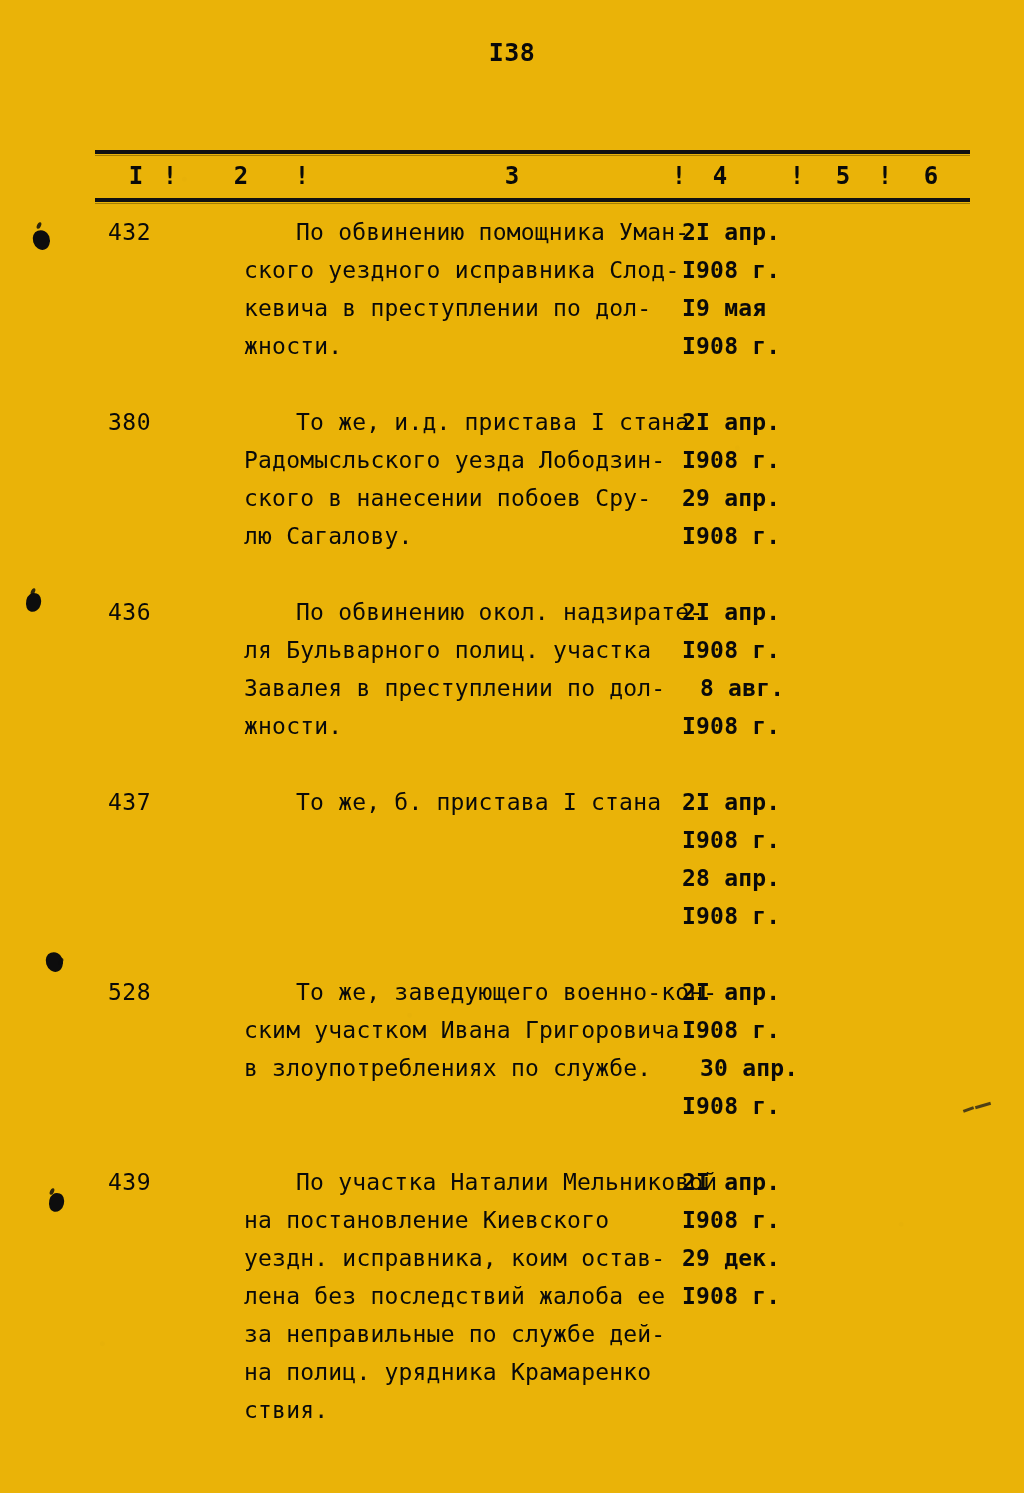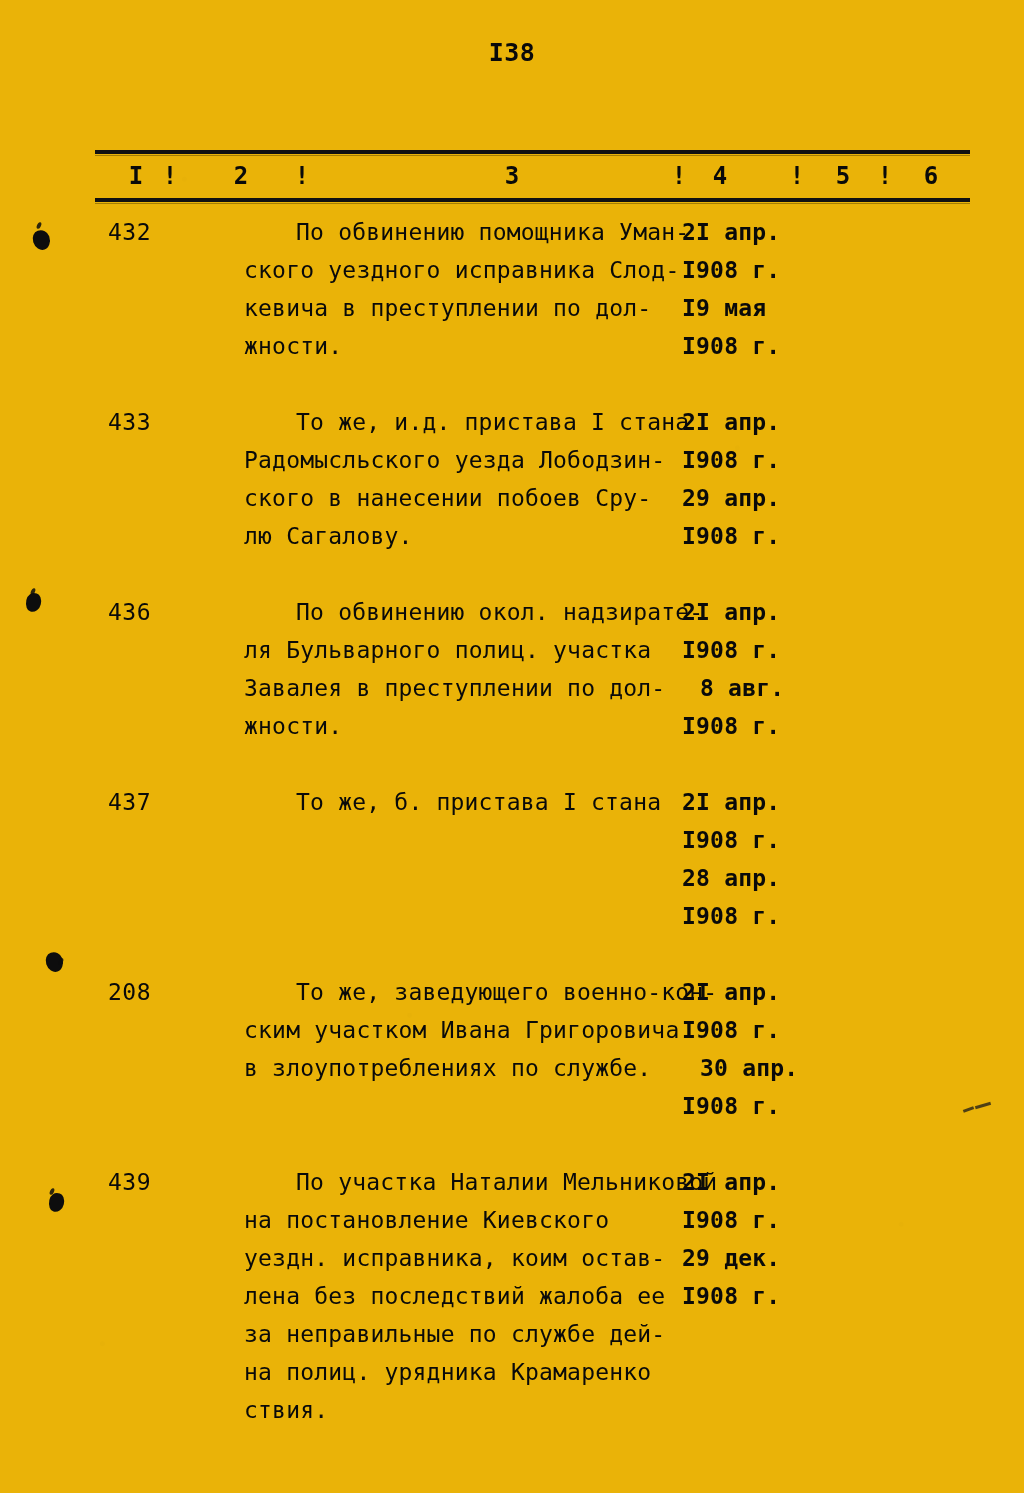--- a/index.html
+++ b/index.html
@@ -217,21 +217,21 @@
           <span class="e-date">I9 мая</span>
         </div>
         <div class="entry-row">
           <span class="e-desc">жности.</span>
           <span class="e-date">I908 г.</span>
         </div>
       </div>
       <div class="e-gap"></div>
       <div class="entry">
         <div class="entry-row">
-          <span class="e-num">433</span>
+          <span class="e-num">380</span>
           <span class="e-desc indent">То же, и.д. пристава I стана</span>
           <span class="e-date">2I апр.</span>
         </div>
         <div class="entry-row">
           <span class="e-desc">Радомысльского уезда Лободзин-</span>
           <span class="e-date">I908 г.</span>
         </div>
         <div class="entry-row">
           <span class="e-desc">ского в нанесении побоев Сру-</span>
           <span class="e-date">29 апр.</span>
@@ -274,21 +274,21 @@
         <div class="entry-row">
           <span class="e-date">28 апр.</span>
         </div>
         <div class="entry-row">
           <span class="e-date">I908 г.</span>
         </div>
       </div>
       <div class="e-gap"></div>
       <div class="entry">
         <div class="entry-row">
-          <span class="e-num">208</span>
+          <span class="e-num">528</span>
           <span class="e-desc indent">То же, заведующего военно-кон-</span>
           <span class="e-date">2I апр.</span>
         </div>
         <div class="entry-row">
           <span class="e-desc">ским участком Ивана Григоровича</span>
           <span class="e-date">I908 г.</span>
         </div>
         <div class="entry-row">
           <span class="e-desc">в злоупотреблениях по службе.</span>
           <span class="e-date pad">30 апр.</span>

